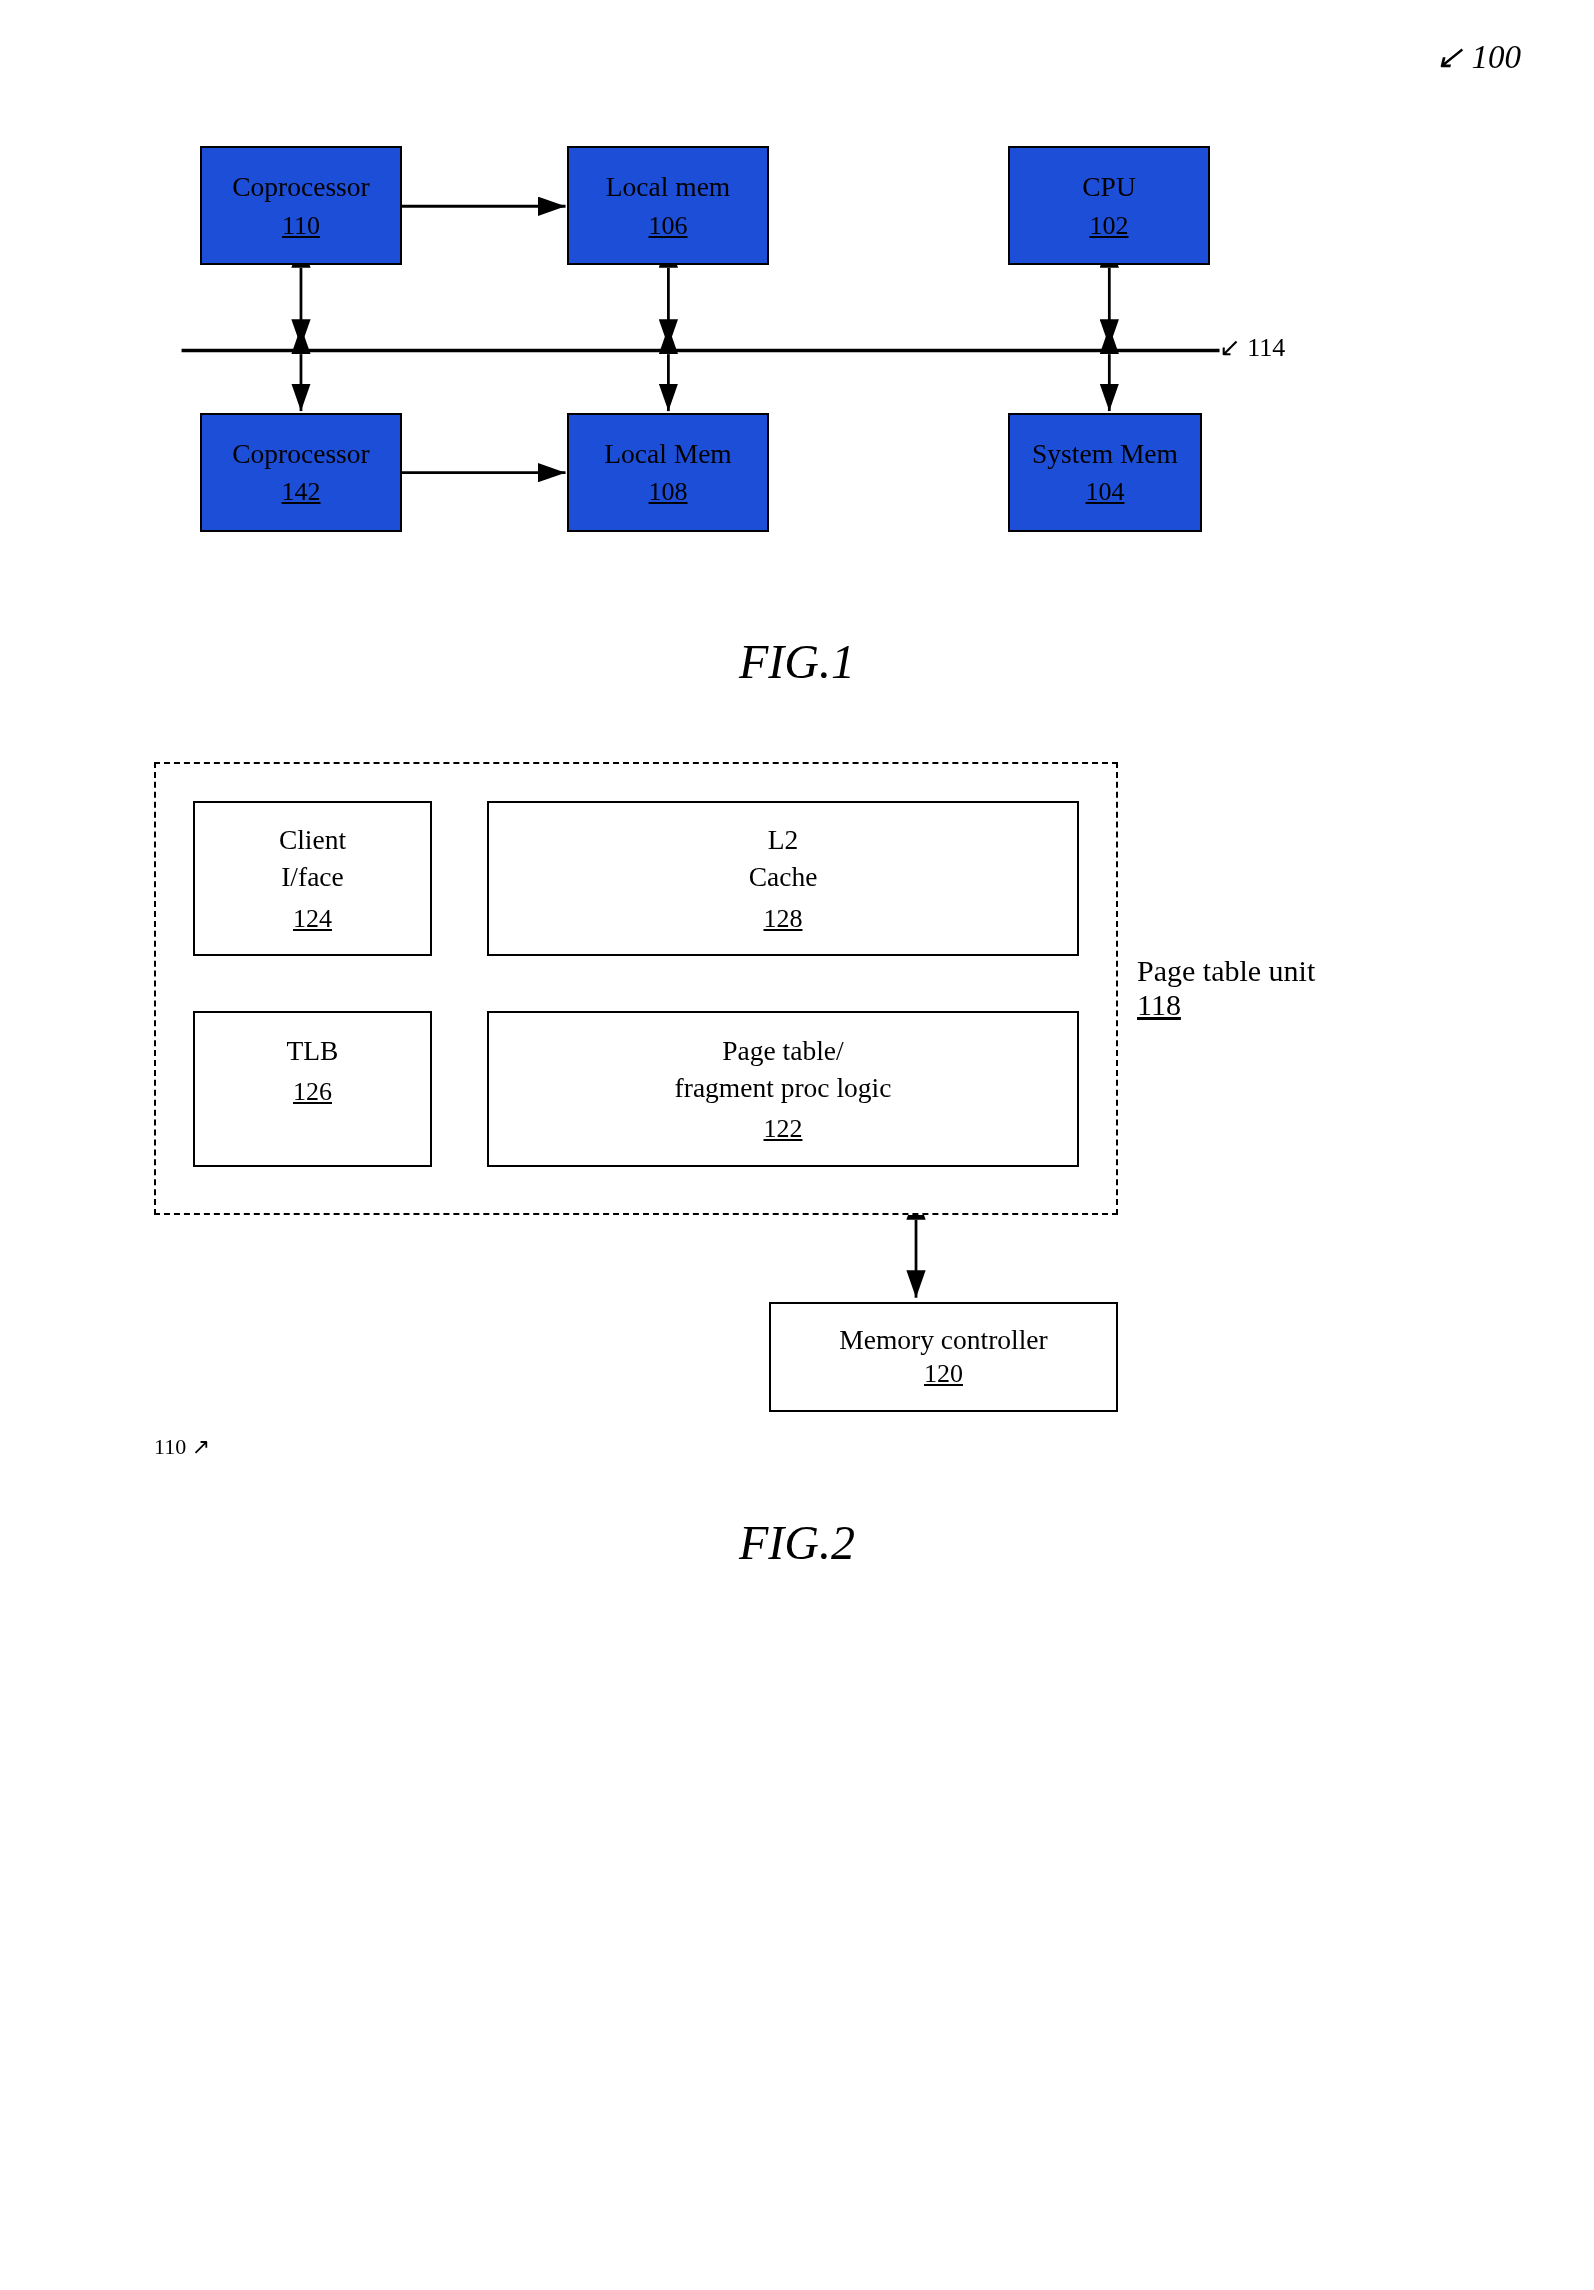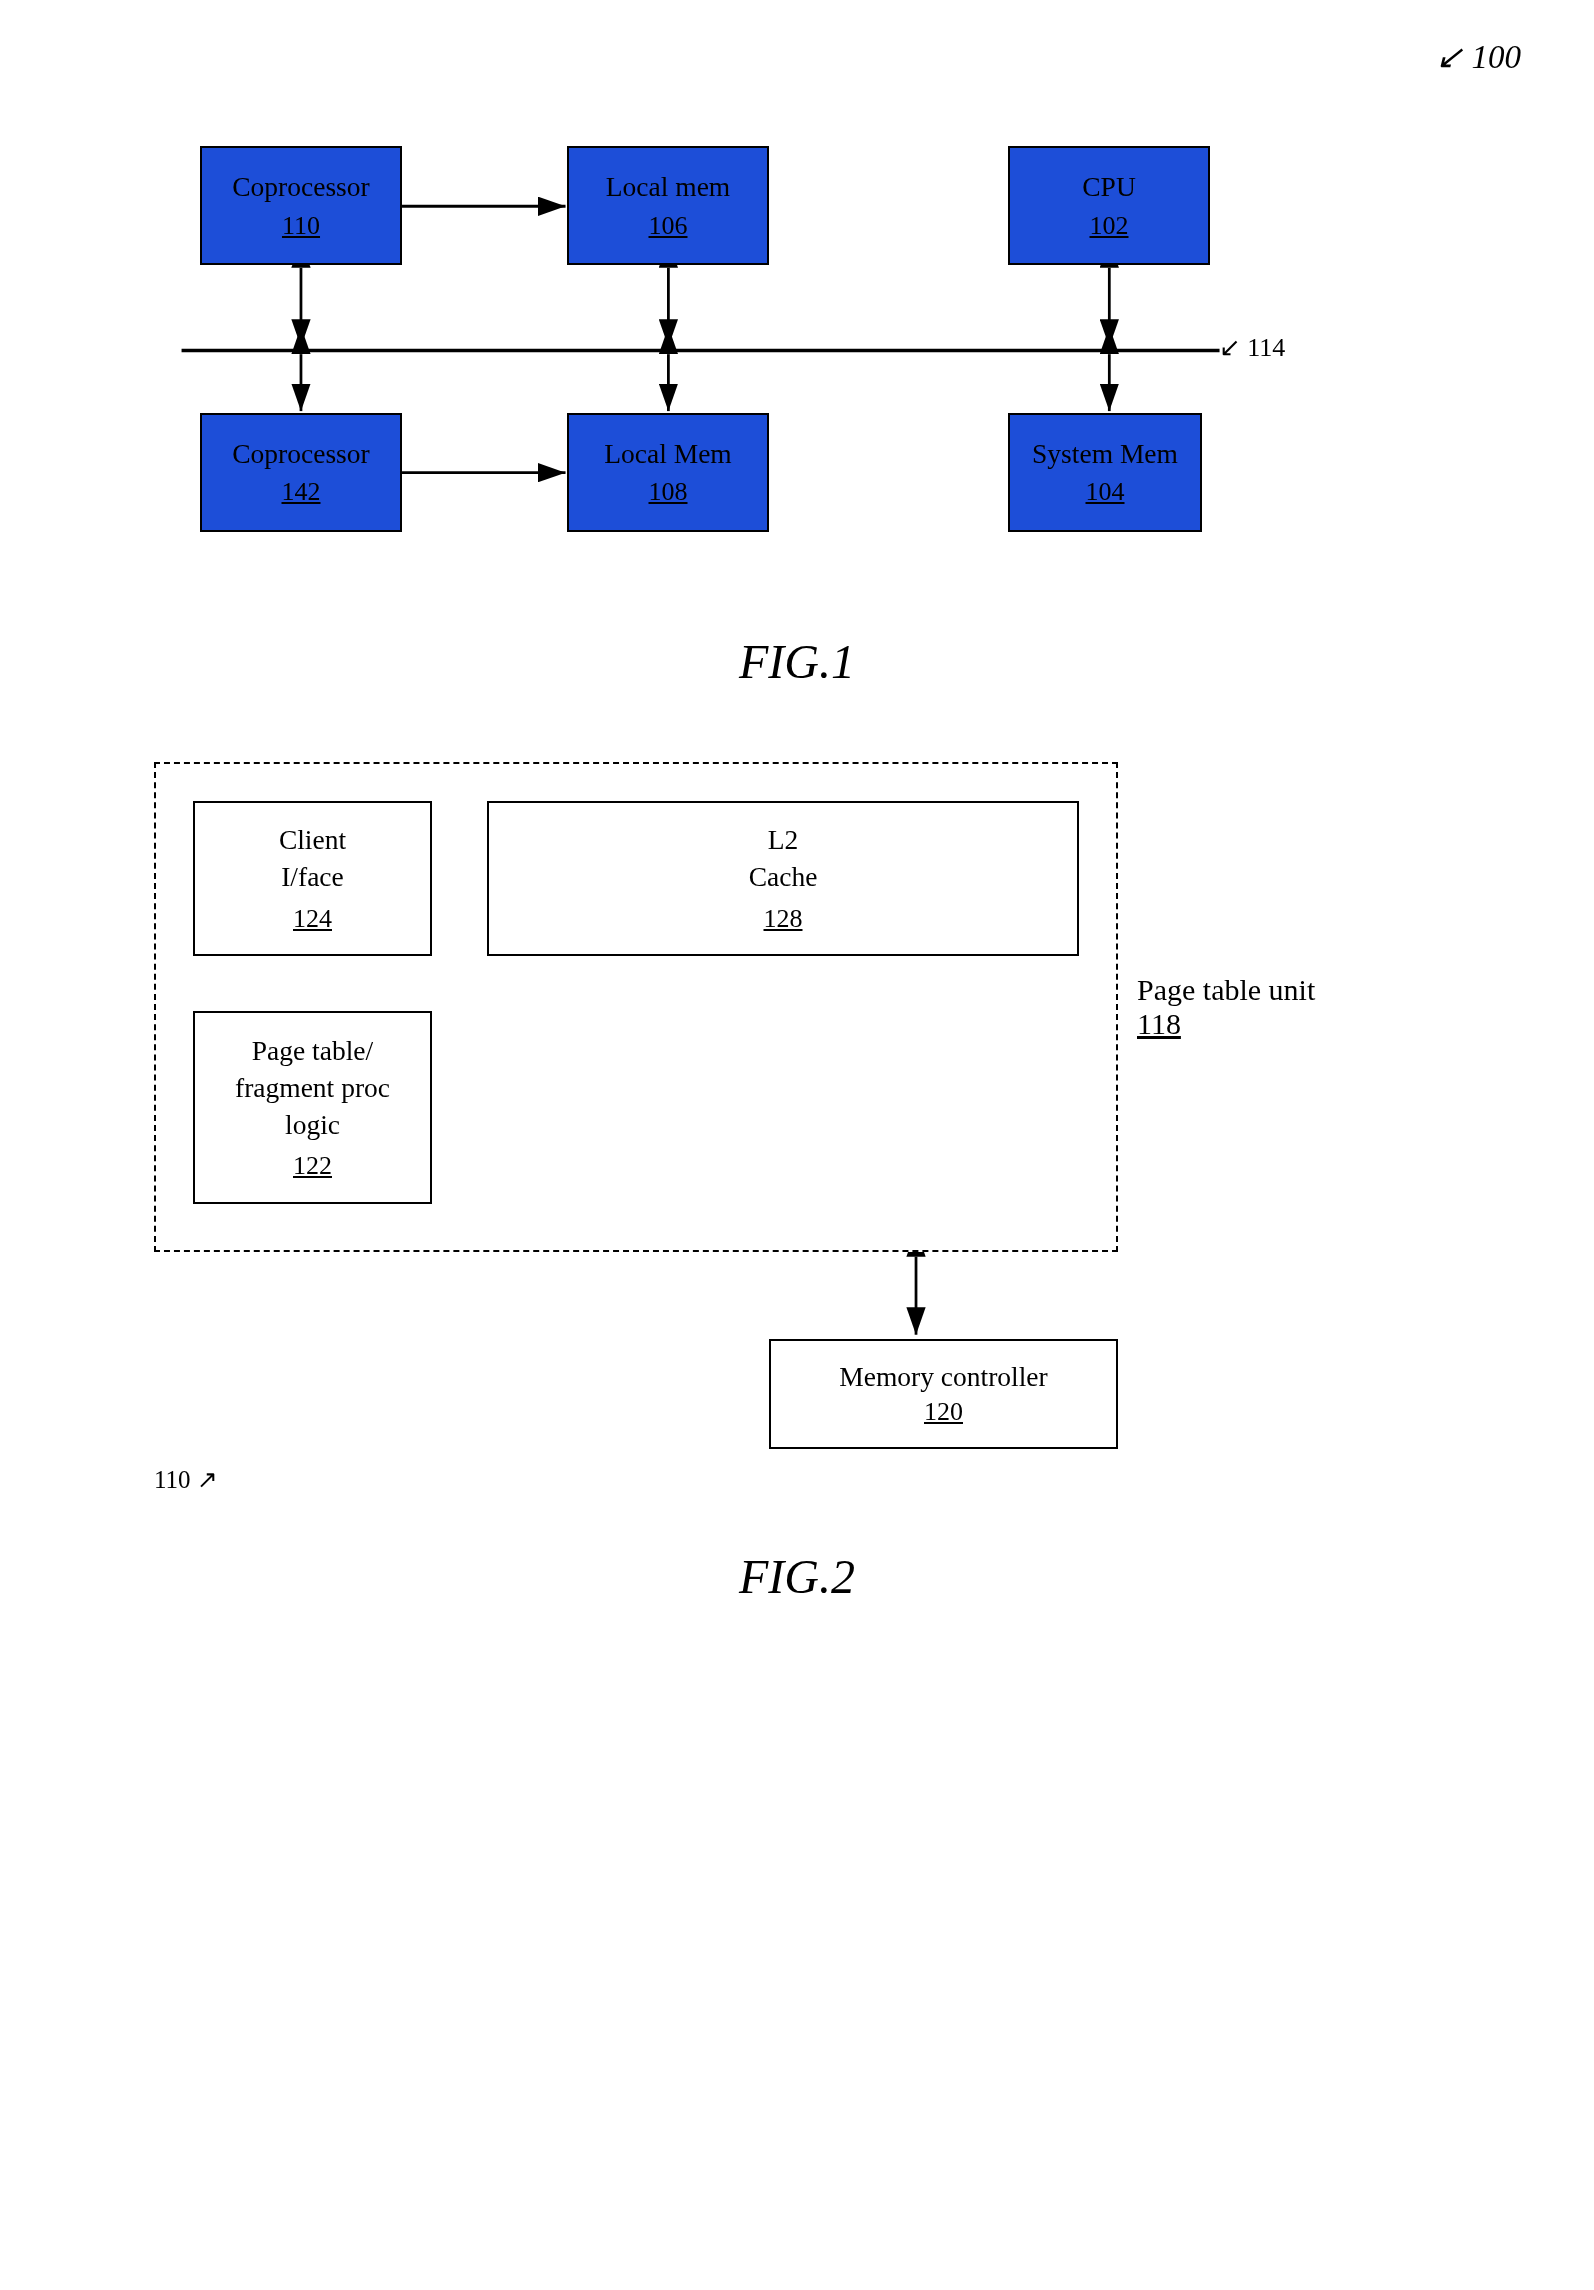--- a/index.html
+++ b/index.html
@@ -284,20 +284,24 @@
               <span>I/face</span>
               <span class="ref">124</span>
             </div>
 
             <div class="fig2-box">
               <span>L2</span>
               <span>Cache</span>
               <span class="ref">128</span>
             </div>
 
+            <div class="fig2-box">
+              <span>TLB</span>
+              <span class="ref">126</span>
+            </div>
 
             <div class="fig2-box">
               <span>Page table/</span>
               <span>fragment proc logic</span>
               <span class="ref">122</span>
             </div>
 
           </div>
         </div>
 
@@ -327,21 +331,21 @@
         
         <div style="display:flex; justify-content:flex-end; margin-top:-9.2px;">
           <div class="mem-ctrl-box">
             <span>Memory controller</span>
             <span class="ref">120</span>
           </div>
         </div>
       </div>
 
       
-      <div style="position:relative; margin-top: 16px; font-size:25px;">
+      <div style="position:relative; margin-top: 22px; font-size:22px;">
         <span>110</span>
         <span> ↗</span>
       </div>
 
       <div class="fig2-title">
         <span>FIG.2</span>
       </div>
 
     </div>
   </div>

